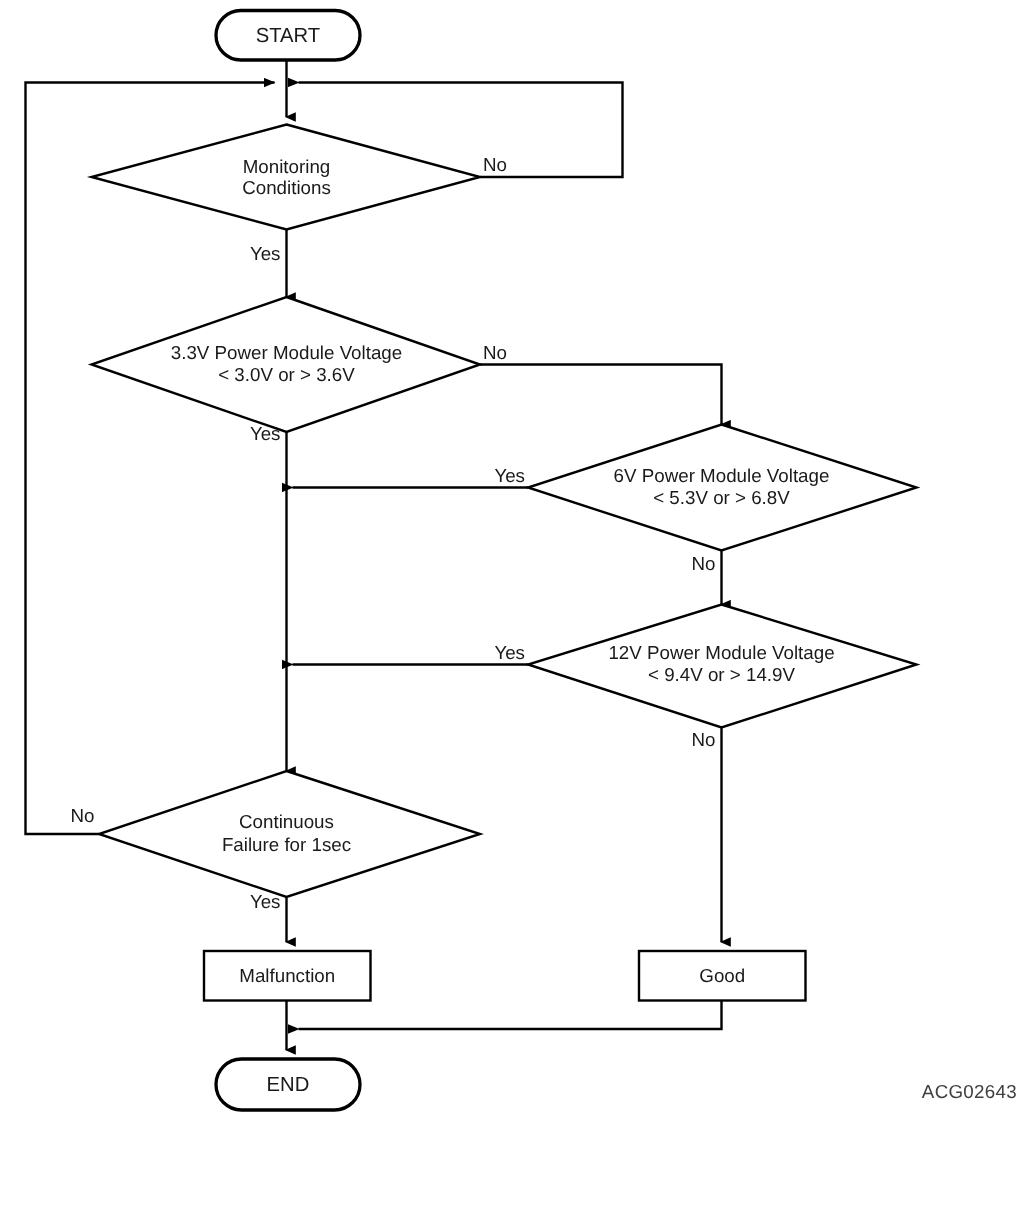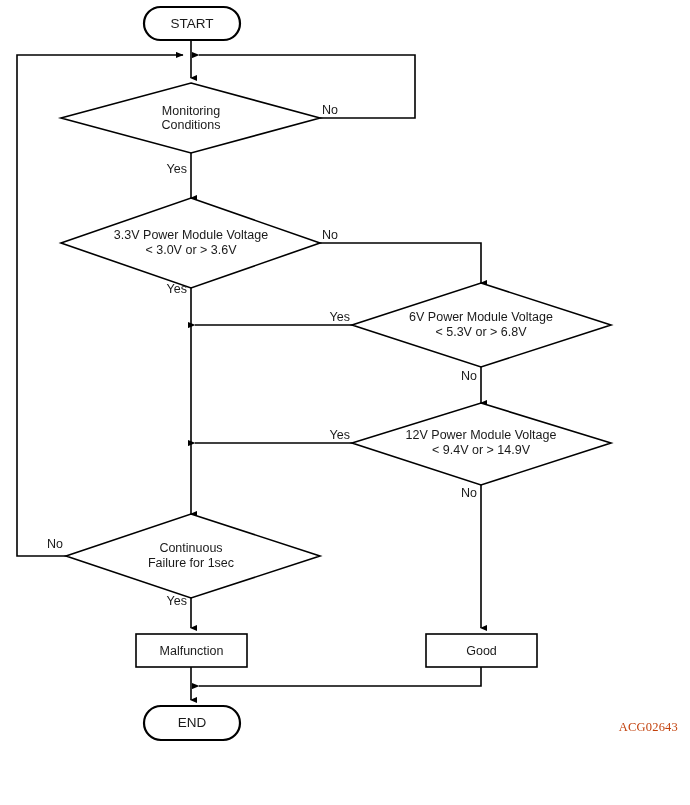--- a/index.html
+++ b/index.html
@@ -67,23 +67,23 @@
     font-size: 12.5px;
     fill: #1a1a1a;
     dominant-baseline: middle;
   }
   .edge-label.anchor-start { text-anchor: start; }
   .edge-label.anchor-end   { text-anchor: end; }
   .ref-code {
     position: absolute;
     right: 12px;
     bottom: 10px;
-    font-family: Liberation Serif, serif;
-    font-size: 12.5px;
-    color: #c2410c;
+    font-family: Liberation Sans, sans-serif;
+    font-size: 12.5px;
+    color: #404040;
     letter-spacing: 0.2px;
   }
 </style>
 </head>
 <body>
 
 <div id="page">
 
   <svg id="flow-svg" viewBox="0 0 690 805">
     <defs>

